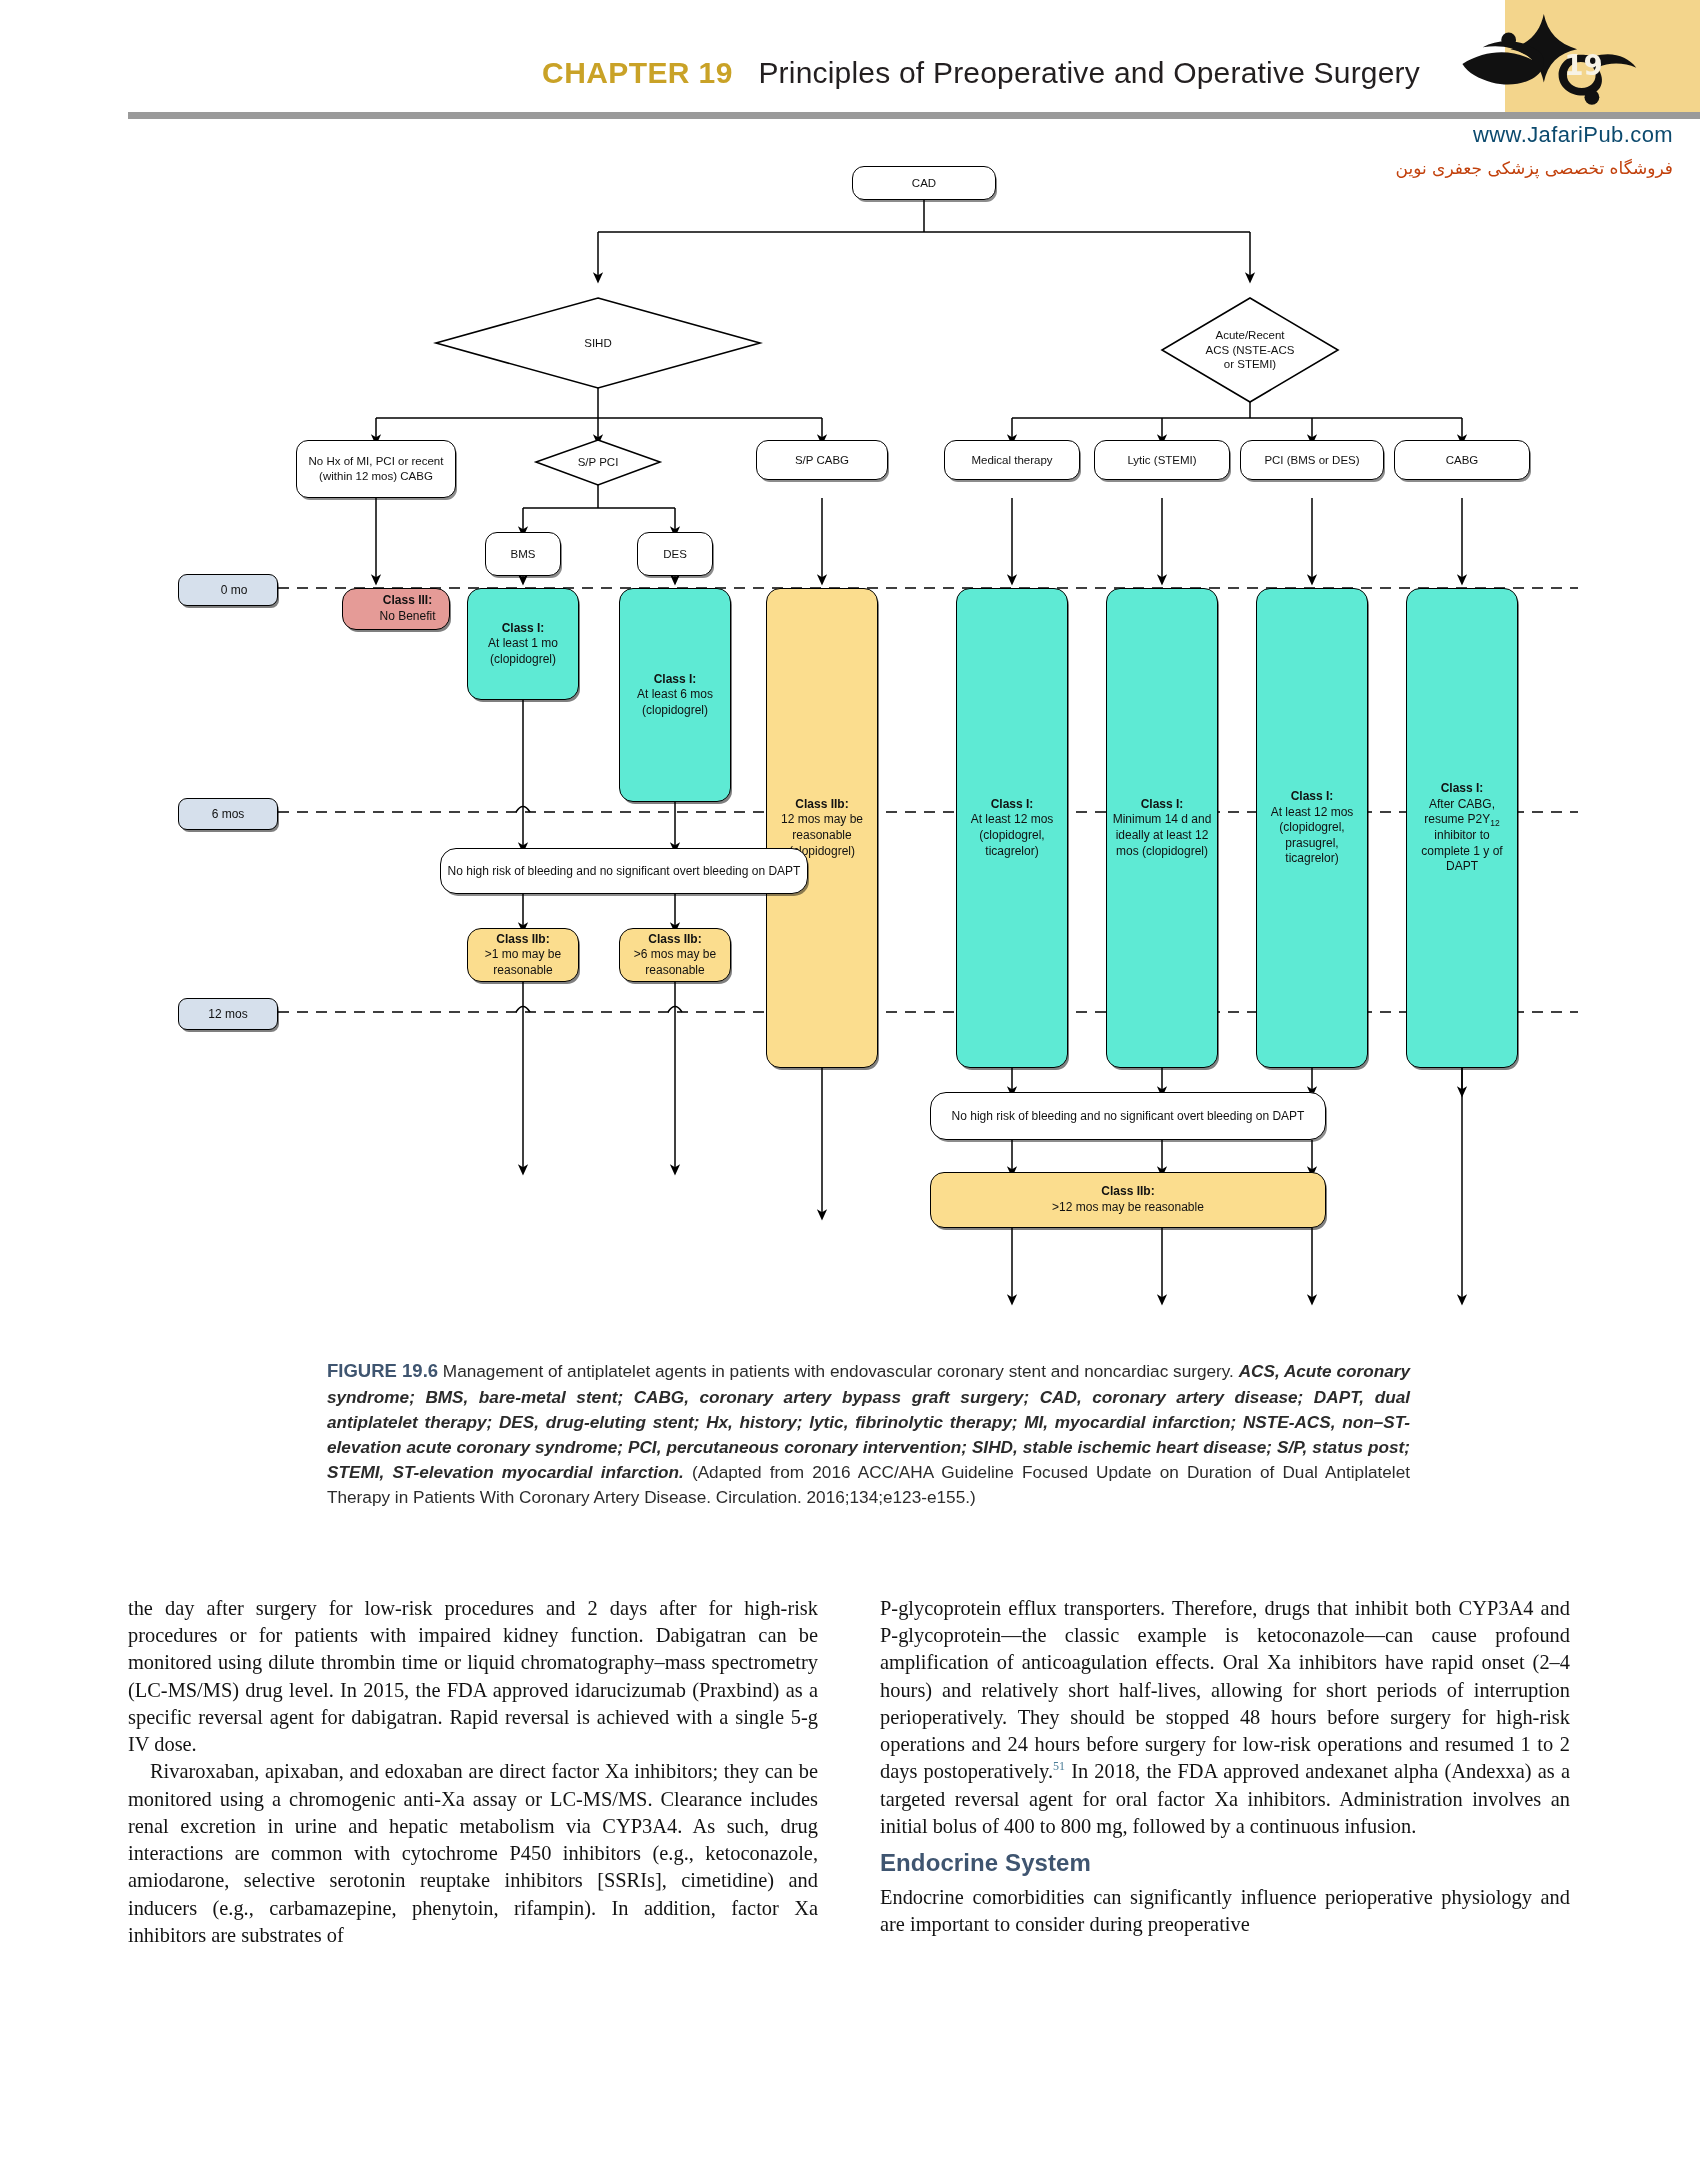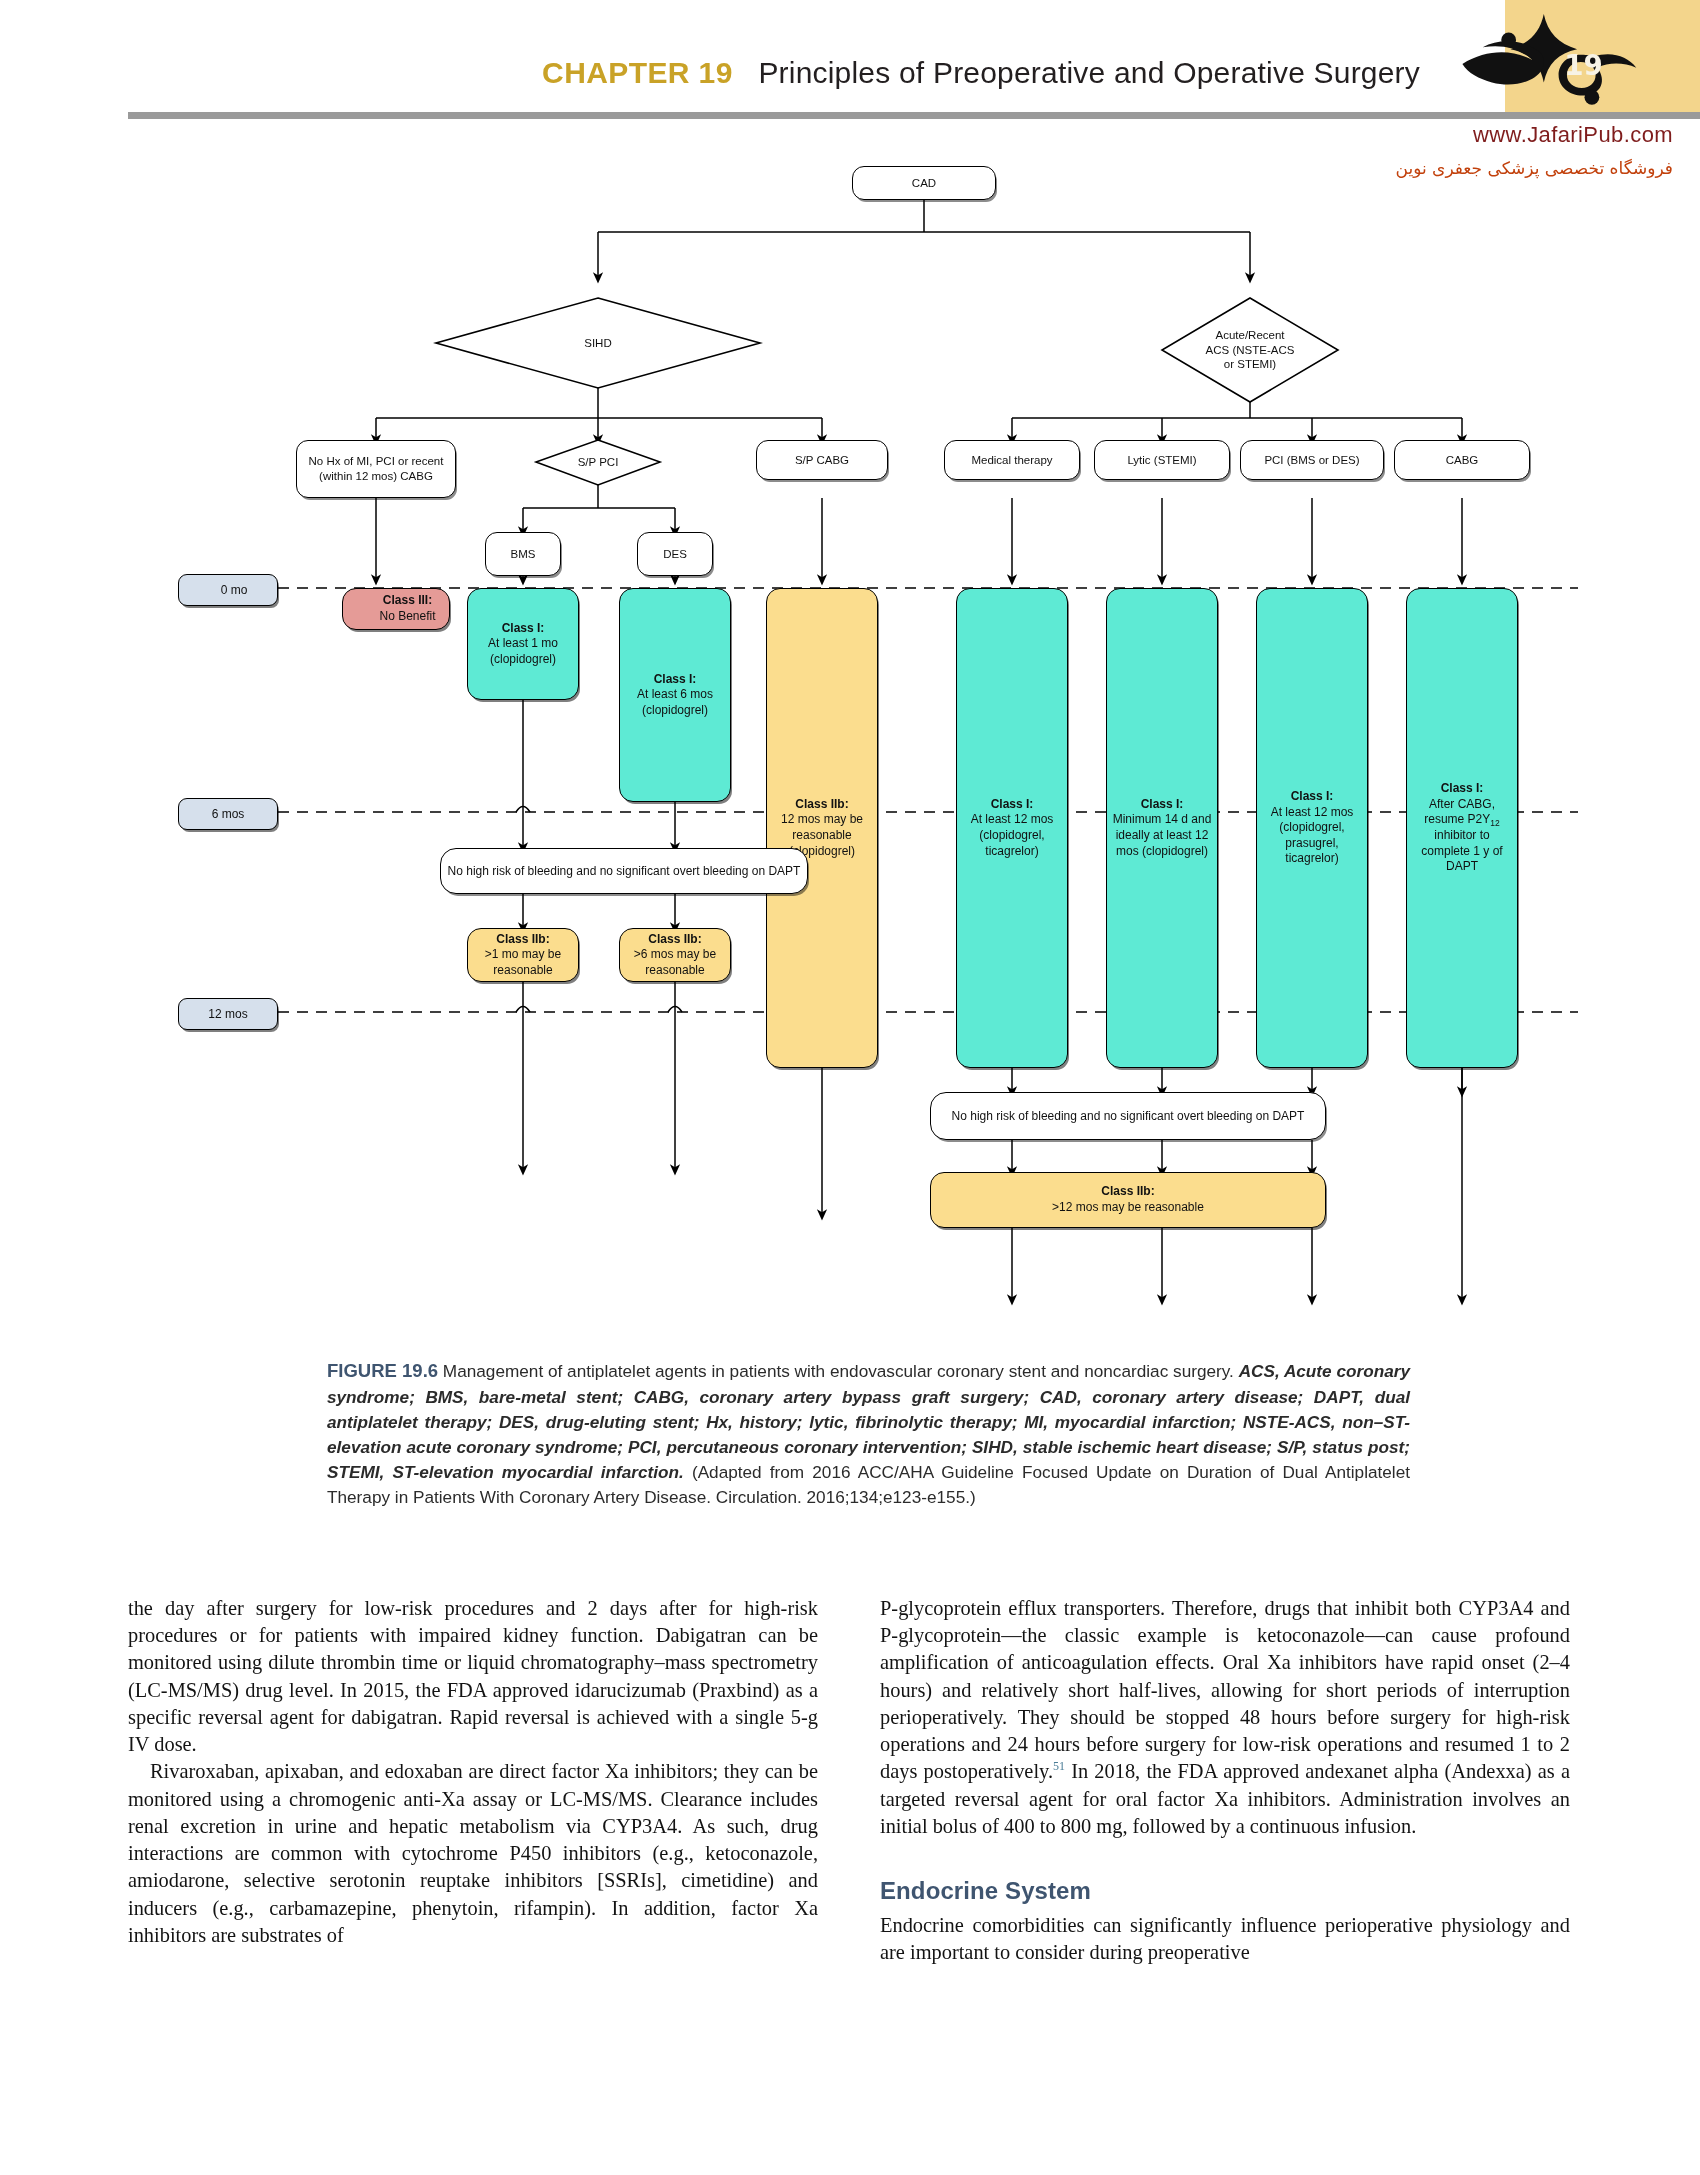--- a/index.html
+++ b/index.html
@@ -36,21 +36,21 @@
   }
 
   
   #wm-logo {
     position:absolute; right:60px; top:8px; width:185px; height:98px;
     pointer-events:none;
   }
   #wm-url {
     position:absolute; right:27px; top:122px; width:320px;
     text-align:right; font-family:"Liberation Sans", sans-serif;
-    font-size:22px; color:#7f1d1d; letter-spacing:.4px;
+    font-size:22px; color:#0c4a6e; letter-spacing:.4px;
   }
   #wm-fa {
     position:absolute; right:27px; top:158px; width:420px;
     text-align:right; font-family:"DejaVu Sans", sans-serif;
     font-size:17px; color:#c2410c; direction:rtl;
   }
 
   
   #figure { position:absolute; left:0; top:140px; width:1700px; height:1190px; }
   #fig-svg { position:absolute; left:0; top:0; }
@@ -127,21 +127,21 @@
     text-align:justify;
   }
   #col-left  { left:128px; }
   #col-right { left:880px; }
   .col p { margin:0; text-indent:0; }
   .col p + p { text-indent:22px; }
   .col sup { font-size:12px; color:#4a7c96; vertical-align:super; }
   h2.section {
     font-family:"Liberation Sans", sans-serif;
     font-size:24px; font-weight:700; color:#3f5570;
-    margin:35px 0 5px 0; letter-spacing:.1px;
+    margin:7px 0 5px 0; letter-spacing:.1px;
   }
 </style>
 </head>
 <body>
 
 <div id="header-band">
   <div id="header-yellow"></div>
   <div id="header-title">
     <span id="header-chapter">CHAPTER 19</span>&nbsp;&nbsp;&nbsp;<span>Principles of Preoperative and Operative Surgery</span>
   </div>

